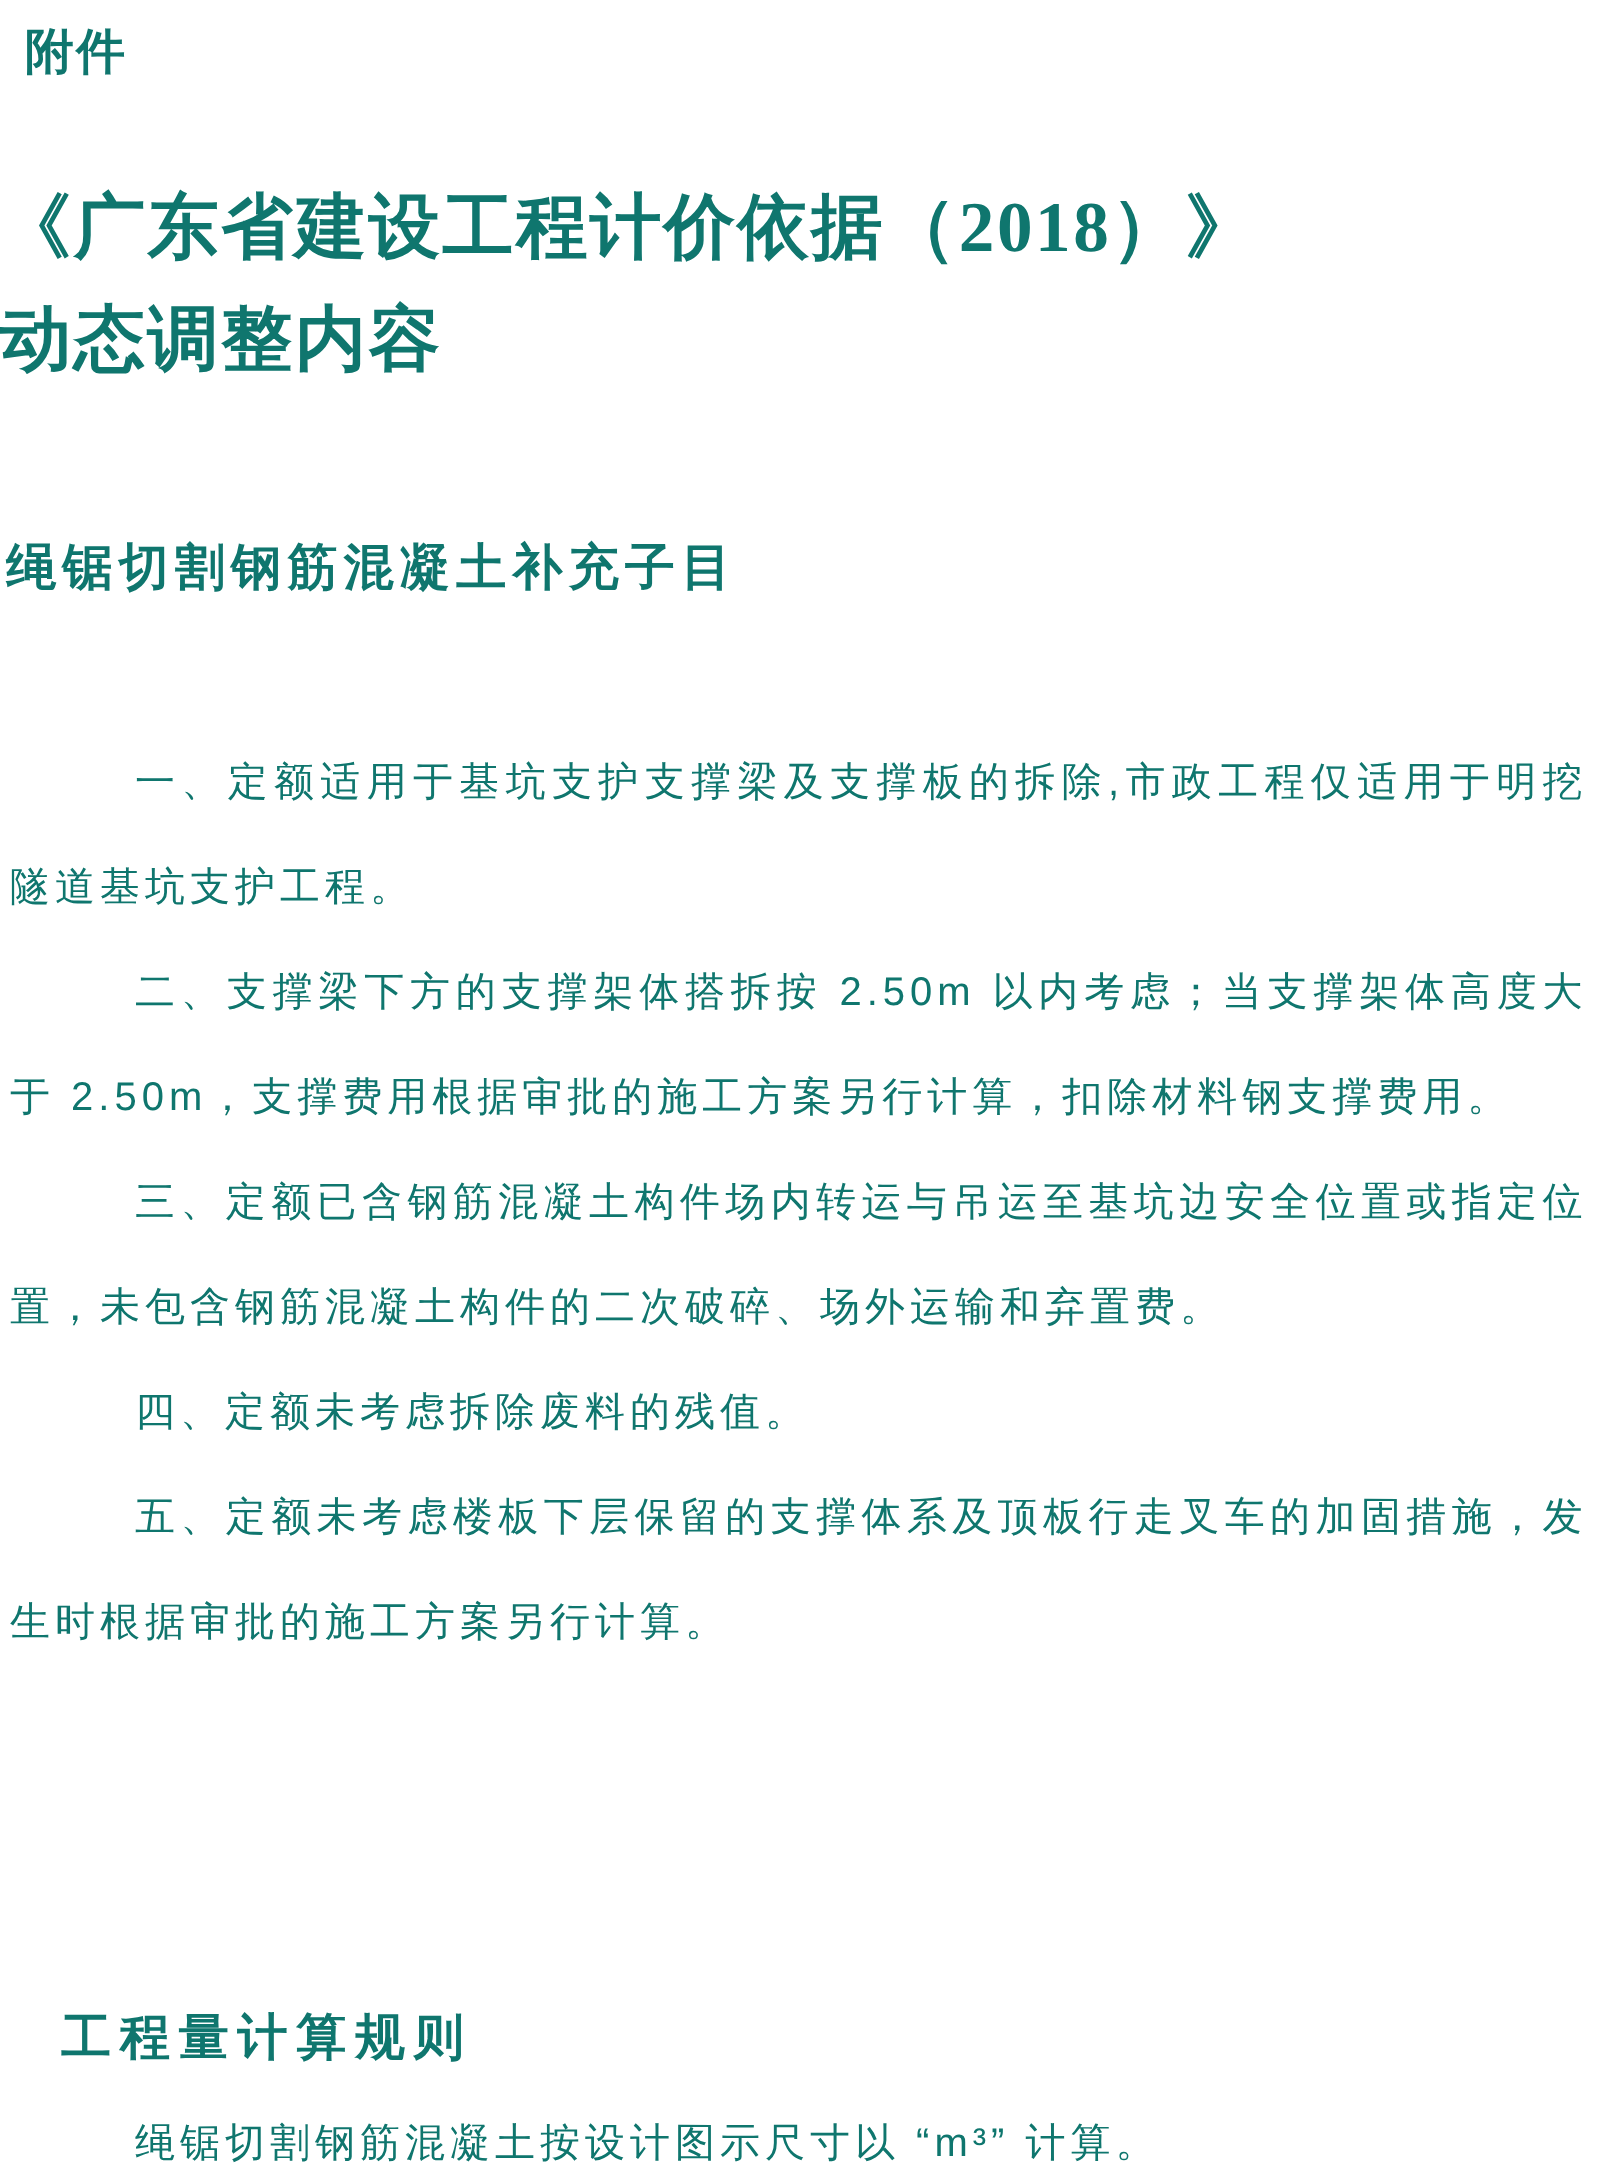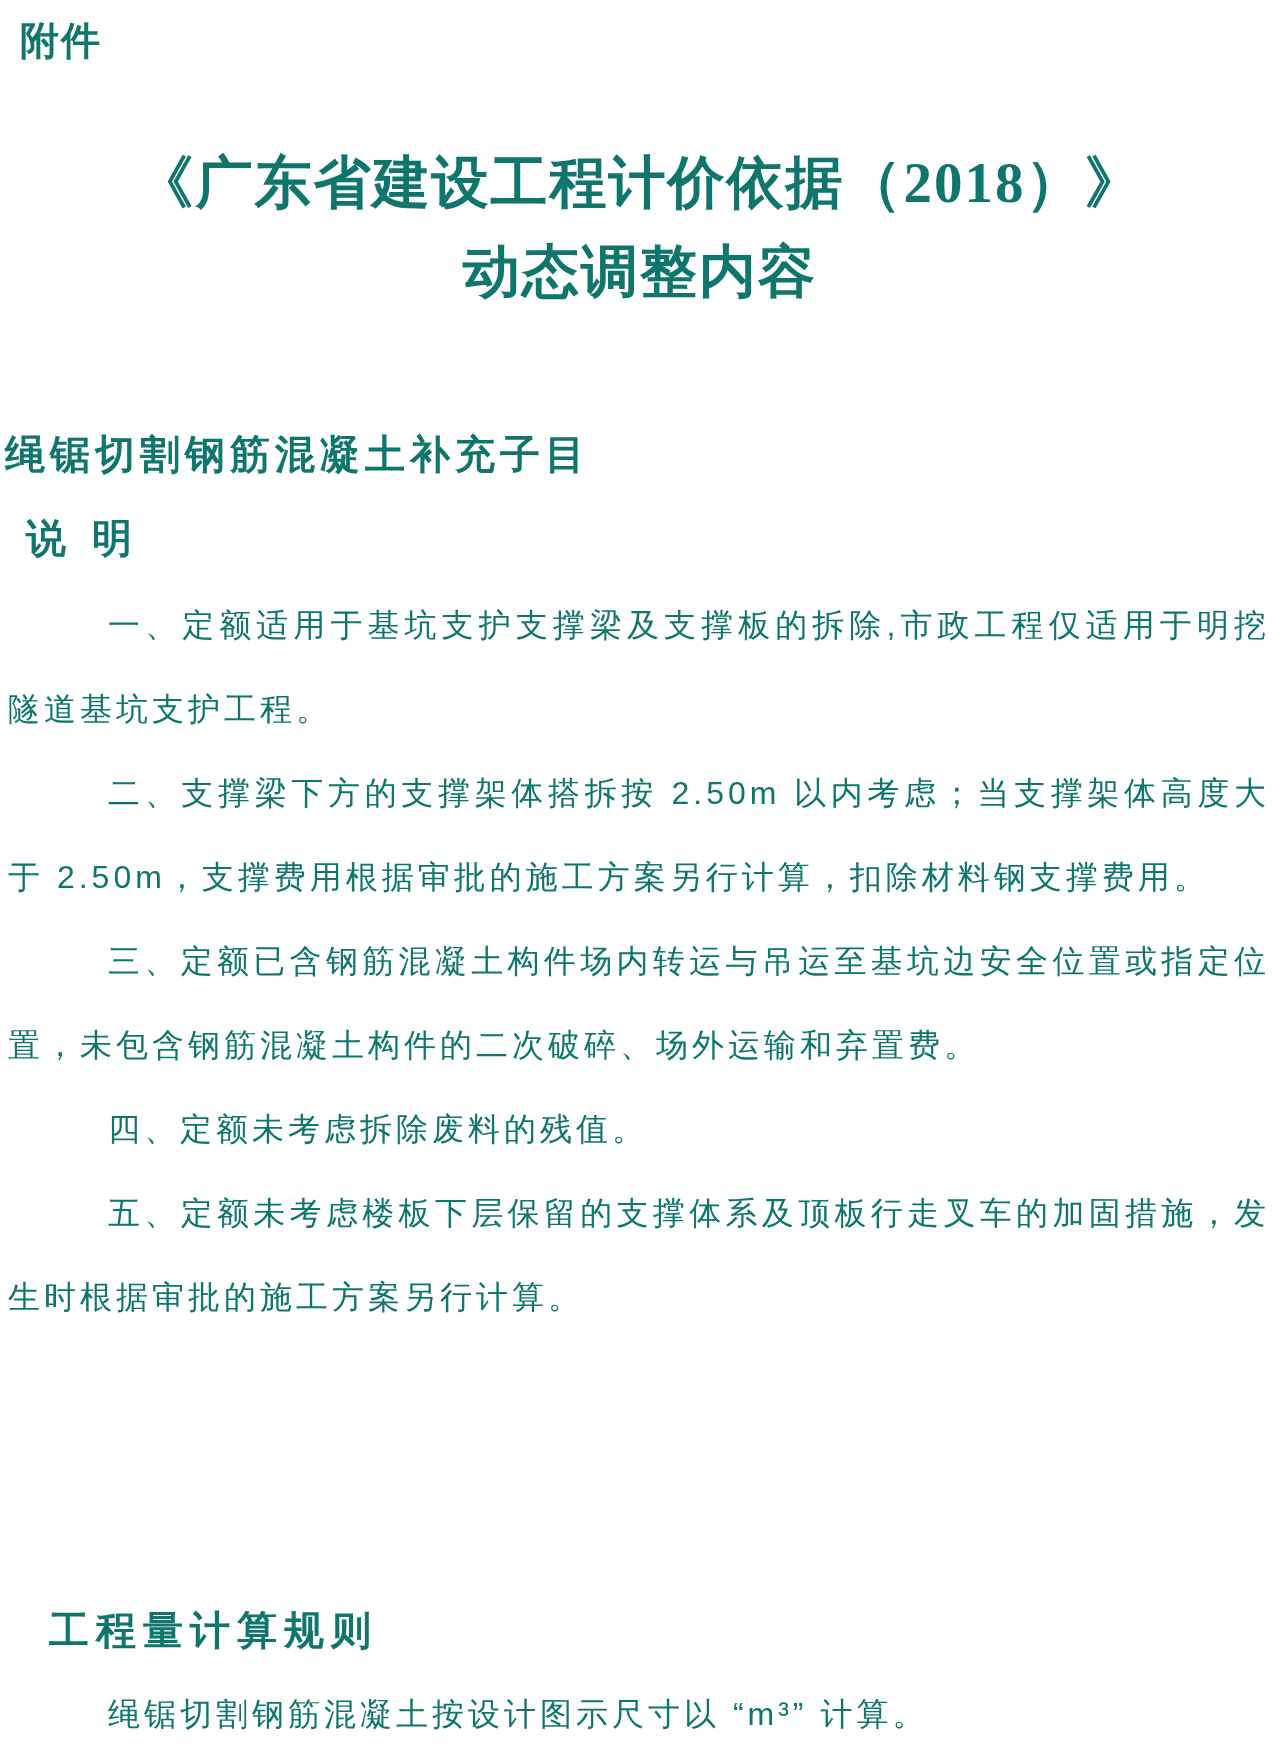--- a/index.html
+++ b/index.html
@@ -24,21 +24,20 @@
     font-weight: bold;
     font-size: 39px;
     letter-spacing: 2px;
   }
   .doc-title {
     position: absolute;
     top: 138px;
     left: 0;
     width: 100%;
     margin: 0;
-    text-align: center;
     font-family: "Liberation Serif", serif;
     font-weight: bold;
     font-size: 57px;
     line-height: 89px;
     letter-spacing: 2px;
   }
   .doc-title .title-line { display: block; }
   .center-heading {
     position: absolute;
     left: 0;
@@ -96,21 +95,20 @@
 
   <div class="attachment">附件</div>
 
   <h1 class="doc-title">
     <span class="title-line">《广东省建设工程计价依据（2018）》</span>
     <span class="title-line">动态调整内容</span>
   </h1>
 
   <h2 class="center-heading section-title">绳锯切割钢筋混凝土补充子目</h2>
 
-  <h3 class="center-heading notes-heading">说明</h3>
 
   <div class="body-block">
     <p class="body-para">一、定额适用于基坑支护支撑梁及支撑板的拆除,市政工程仅适用于明挖隧道基坑支护工程。</p>
     <p class="body-para">二、支撑梁下方的支撑架体搭拆按 2.50m 以内考虑；当支撑架体高度大于 2.50m，支撑费用根据审批的施工方案另行计算，扣除材料钢支撑费用。</p>
     <p class="body-para">三、定额已含钢筋混凝土构件场内转运与吊运至基坑边安全位置或指定位置，未包含钢筋混凝土构件的二次破碎、场外运输和弃置费。</p>
     <p class="body-para">四、定额未考虑拆除废料的残值。</p>
     <p class="body-para">五、定额未考虑楼板下层保留的支撑体系及顶板行走叉车的加固措施，发生时根据审批的施工方案另行计算。</p>
   </div>
 
   <h3 class="center-heading rules-heading">工程量计算规则</h3>

